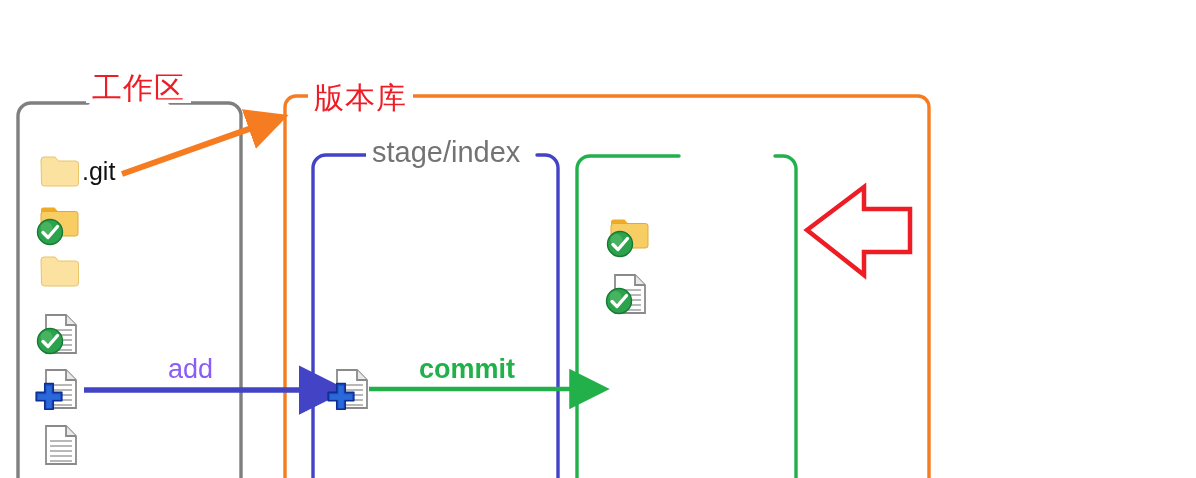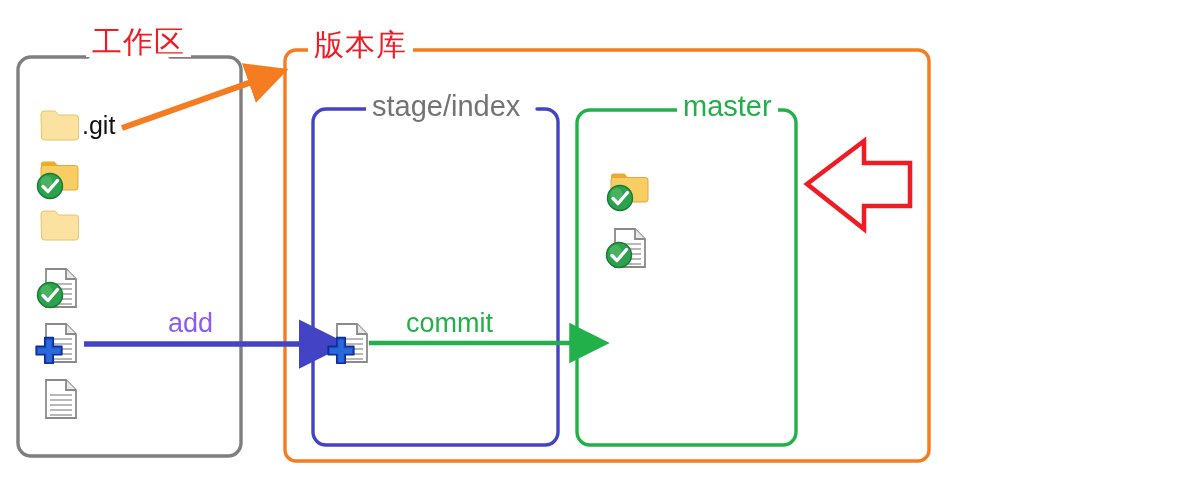--- a/index.html
+++ b/index.html
@@ -1,17 +1,17 @@
 <!DOCTYPE html>
 <html><head>
 <meta charset="utf-8">
 <style>
   html,body{margin:0;padding:0;background:#ffffff;}
   body{width:1196px;height:478px;font-family:"Liberation Sans","DejaVu Sans",sans-serif;overflow:hidden;}
-  #stage{position:relative;width:1196px;height:360px;}
+  #stage{position:relative;width:1196px;height:360px;margin-top:46px;}
   svg#canvas{position:absolute;left:0;top:0;width:1196px;height:478px;}
   .lbl{position:absolute;white-space:nowrap;background:#ffffff;padding:0 6px;line-height:1;}
   .lbl-cn{font-size:30px;color:#ee1c25;font-weight:400;letter-spacing:1px;}
   .lbl-stage{font-size:29px;color:#737373;}
   .lbl-master{font-size:29px;color:#22b04a;}
   .lbl-add{font-size:27px;color:#8b5cf6;}
   .lbl-commit{font-size:27px;color:#22b04a;}
   .lbl-head{font-size:29px;color:#ee1c25;background:transparent;}
   .lbl-git{font-size:25px;color:#111111;background:transparent;}
 </style>
@@ -128,26 +128,25 @@
       <use href="#sym-folder-yellow" x="610" y="172" width="40" height="32"></use>
       <use href="#sym-check" x="606" y="184" width="28" height="28"></use>
 
       <use href="#sym-document" x="613" y="227" width="34" height="42"></use>
       <use href="#sym-check" x="605" y="241" width="28" height="28"></use>
     </g>
   </svg>
 
   <div class="lbl lbl-cn" style="left:86px;top:27px;">工作区</div>
 
-  <div class="lbl lbl-cn" style="left:308px;top:30px;">版本库</div>
+  <div class="lbl lbl-cn" style="left:308px;top:37px;">版本库</div>
 
   <div class="lbl lbl-stage" style="left:366px;top:92px;">stage/index</div>
 
-  <div class="lbl lbl-master" style="left:677px;top:92px;">master</div>
 
   <div class="lbl lbl-add" style="left:162px;top:310px;">add</div>
 
-  <div class="lbl lbl-commit" style="left:400px;top:310px;">commit</div>
+  <div class="lbl lbl-commit" style="left:413px;top:310px;font-weight:bold;">commit</div>
 
 
   <div class="lbl lbl-git" style="left:76px;top:113px;">.git</div>
 
 </div>
 
 </body></html>

